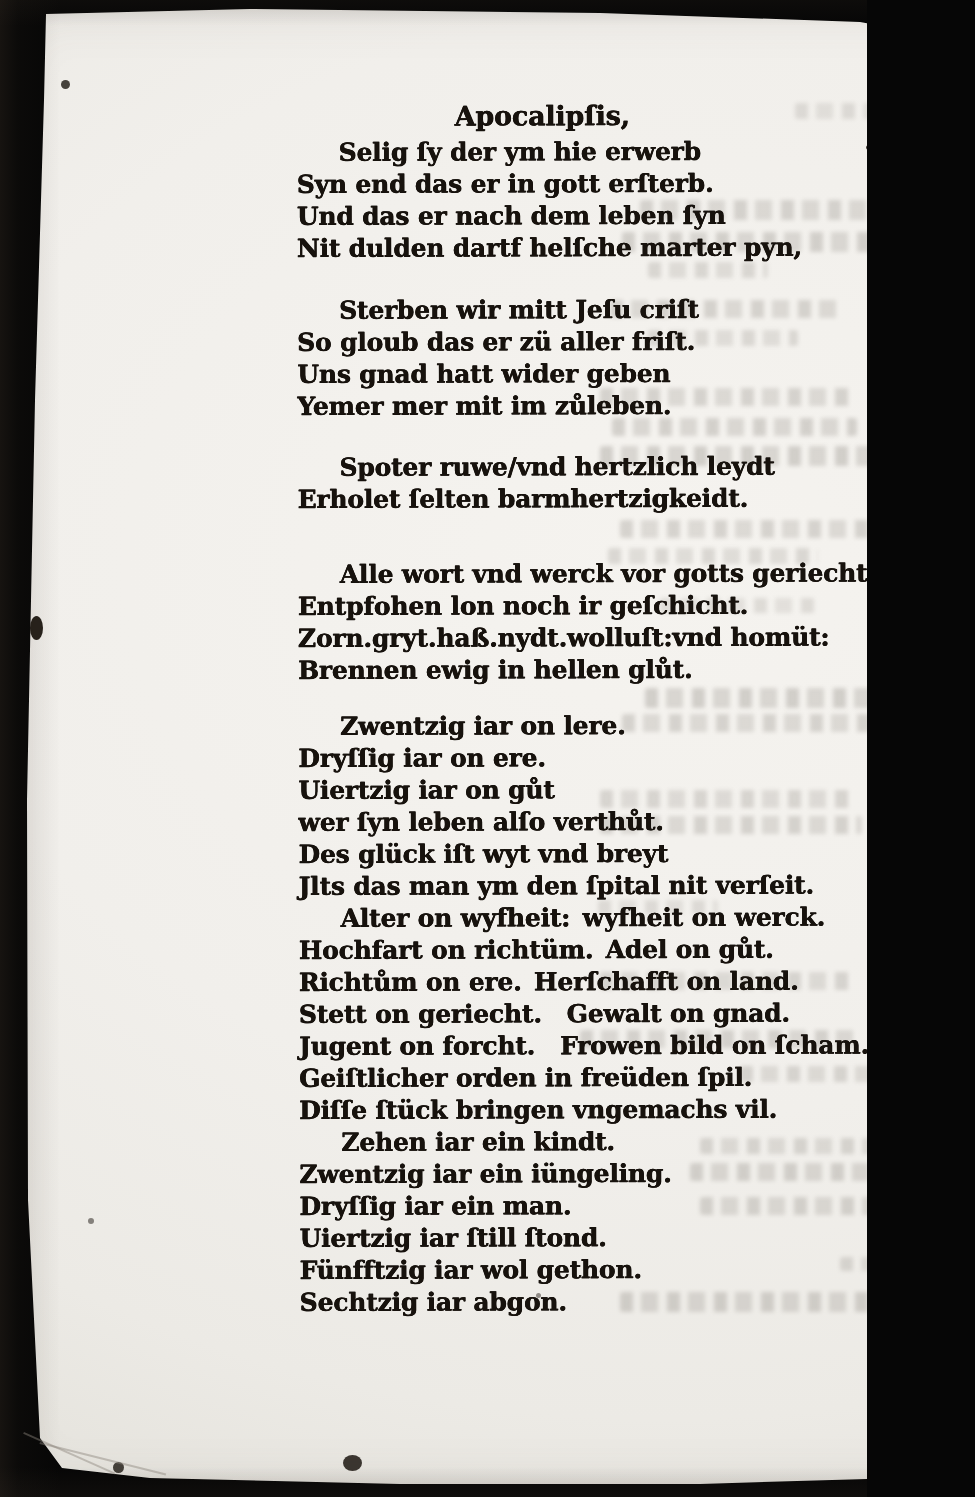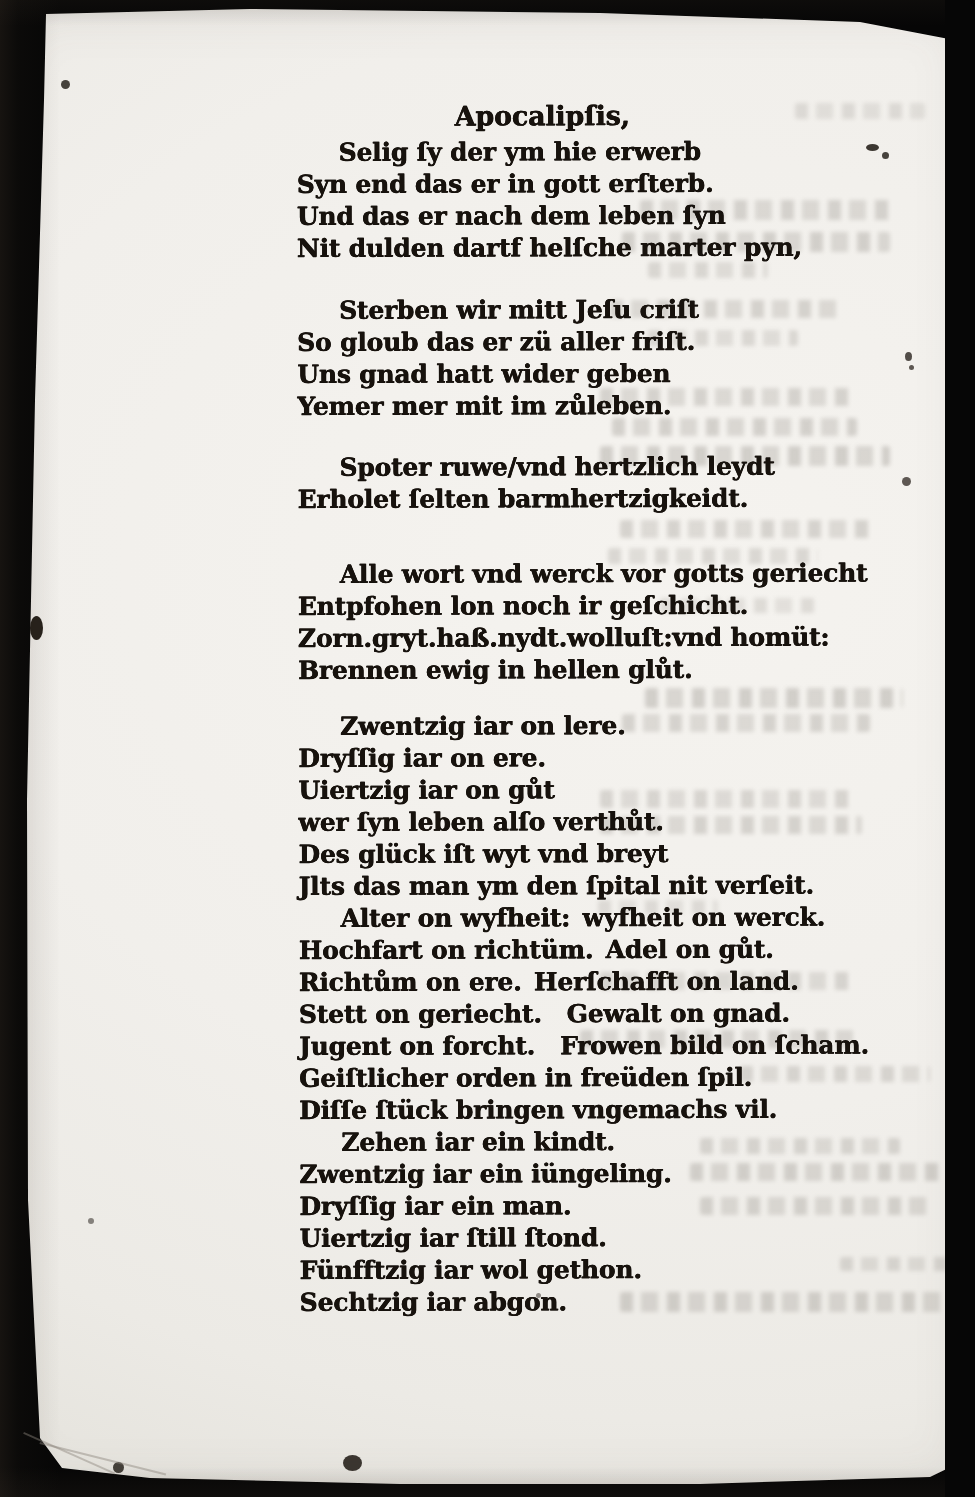--- a/index.html
+++ b/index.html
@@ -1,18 +1,18 @@
 <!DOCTYPE html>
 <html><head>
 <meta charset="utf-8">
 <style>
   html,body{margin:0;padding:0;background:#060606;}
   #scan{
     position:relative;
-    width:945px;height:1497px;
+    width:867px;height:1497px;
     background:#060606;
     overflow:hidden;
     font-family:"DejaVu Serif", serif;
   }
   #paper{
     position:absolute;left:0;top:0;width:975px;height:1497px;
     background:
       radial-gradient(1300px 1000px at 68% 38%, #f5f3ef 0%, #f1efeb 55%, #eceae5 85%, #e6e4de 100%);
     clip-path:polygon(
       46px 14px, 250px 9px, 600px 13px, 860px 22px, 975px 44px,

